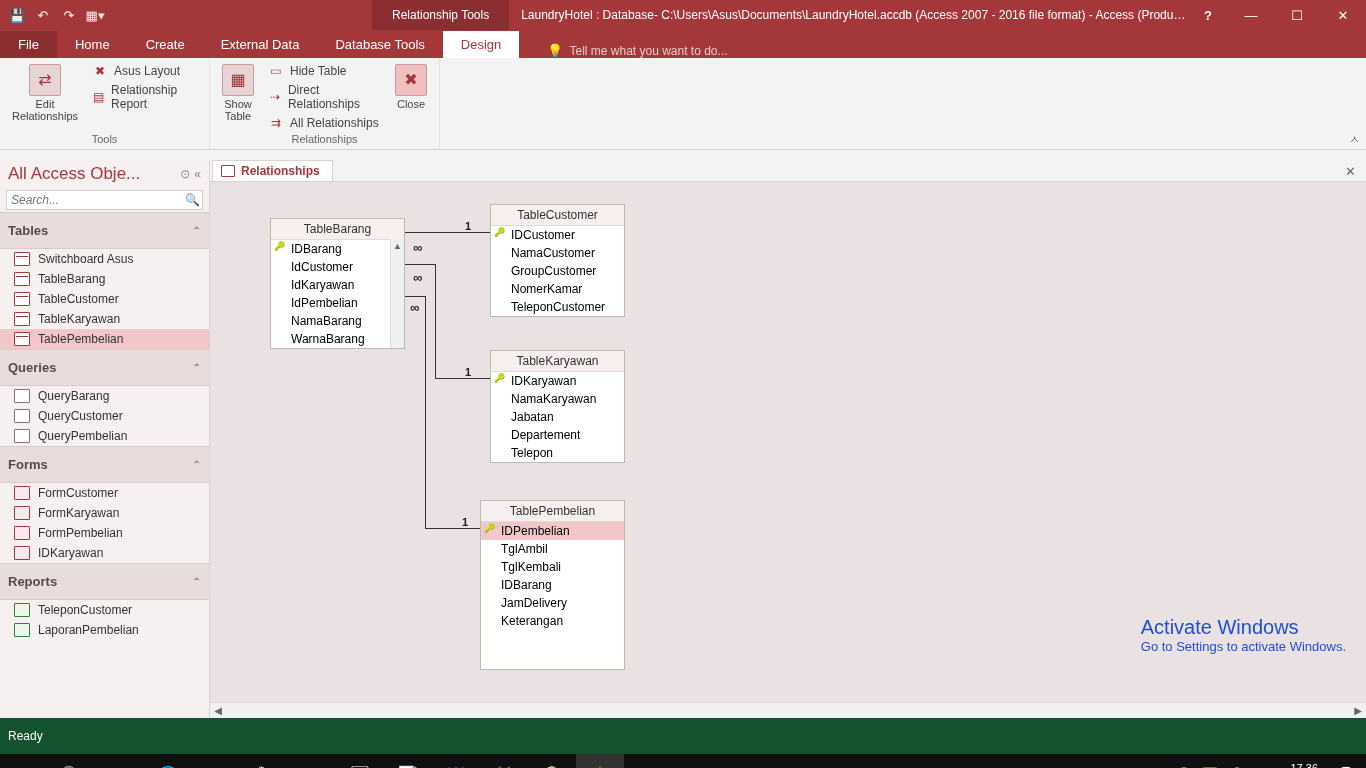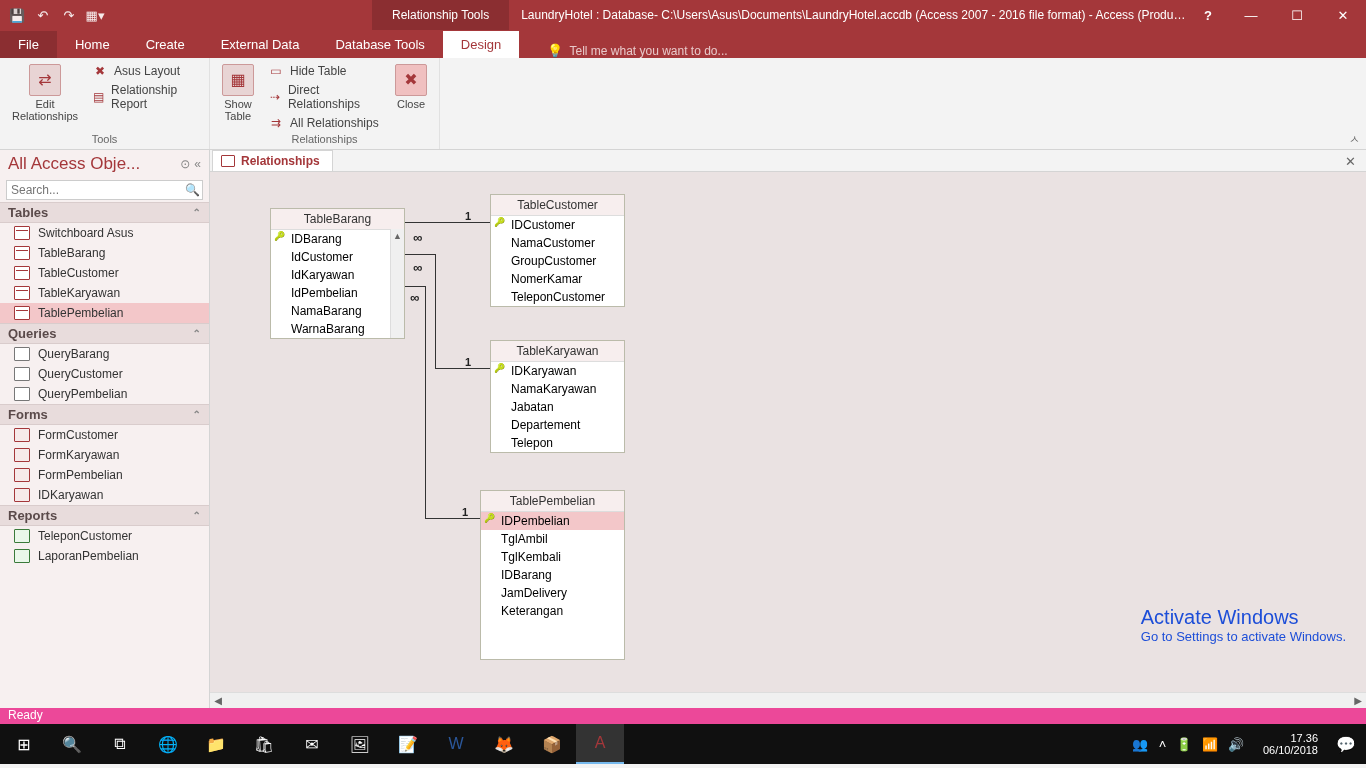--- a/index.html
+++ b/index.html
@@ -29,29 +29,29 @@
 .rgroup .gbody { display: flex; gap: 6px; align-items: flex-start; flex: 1; }
 .rgroup .glabel { text-align: center; font-size: 11px; color: #666; padding-bottom: 2px; }
 .bigbtn { display: flex; flex-direction: column; align-items: center; gap: 2px; font-size: 11px; color: #444; padding: 2px 4px; text-align: center; line-height: 1.1; }
 .bigbtn .bicon { width: 32px; height: 32px; background: #e8d4d4; border: 1px solid #c99; border-radius: 2px; display:flex; align-items:center; justify-content:center; font-size: 16px; color:#a4373a;}
 .smallbtns { display: flex; flex-direction: column; gap: 2px; font-size: 12px; color: #444; }
 .smallbtn { display: flex; align-items: center; gap: 6px; padding: 1px 4px; }
 .smallbtn .sicon { width: 16px; height: 16px; display:flex; align-items:center; justify-content:center; font-size: 12px; color:#a4373a;}
 .ribbon .collapse { position: absolute; right: 6px; bottom: 2px; font-size: 11px; color: #666; }
 
 
-.main { display: flex; height: calc(768px - 30px - 28px - 92px - 20px - 40px); }
+.main { display: flex; height: calc(768px - 30px - 28px - 92px - 20px - 40px); margin-top: 10px; }
 .navpane { width: 210px; background: #f7f0f0; border-right: 1px solid #d4d4d4; display: flex; flex-direction: column; font-size: 13px; }
 .navhead { padding: 4px 8px; display: flex; align-items: center; justify-content: space-between; color: #a4373a; font-size: 17px; }
 .navhead .navtitle { white-space: nowrap; overflow: hidden; text-overflow: ellipsis; }
 .navhead .navctrl { display:flex; gap:4px; font-size: 12px; color:#888;}
 .navsearch { margin: 2px 6px; display: flex; align-items: center; border: 1px solid #ccc; background: #fff; }
-.navsearch input { border: none; flex: 1; font-size: 12px; padding: 2px 4px; color: #888; outline: none; }
+.navsearch input { border: none; flex: 1; font-size: 12px; padding: 2px 4px; font-style: italic; color: #888; outline: none; }
 .navsearch .sicon { width: 18px; text-align: center; color: #888; font-size: 12px; }
-.navgroup-h { background: #e8dcdc; padding: 2px 8px; font-weight: 600; color: #5a4a4a; display: flex; justify-content: space-between; align-items: center; font-size: 13px; border-top:1px solid #d9cccc; border-bottom:1px solid #d9cccc;}
+.navgroup-h { background: #e8dcdc; padding: 10px 8px; font-weight: 600; color: #5a4a4a; display: flex; justify-content: space-between; align-items: center; font-size: 13px; border-top:1px solid #d9cccc; border-bottom:1px solid #d9cccc;}
 .navgroup-h .chev { font-size: 10px; color: #888; }
 .navitem { padding: 3px 8px 3px 14px; display: flex; align-items: center; gap: 8px; color: #333; font-size: 12px; }
 .navitem.sel { background: #f3c7c9; }
 .navitem .nicon { width: 16px; height: 14px; background: #fff; border: 1px solid #a4373a; border-radius: 1px; position: relative; }
 .navitem .nicon.tbl::before { content:""; position:absolute; top:3px; left:1px; right:1px; height:1px; background:#a4373a;}
 .navitem .nicon.qry { border-color:#777; }
 .navitem .nicon.frm { border-color:#a4373a; background:#f7eaea;}
 .navitem .nicon.rpt { border-color:#3a7a3a; background:#eaf7ea;}
 
 
@@ -73,21 +73,21 @@
 
 
 .rl-line { position: absolute; background: #333; }
 .rl-lbl { position: absolute; font-size: 11px; font-weight: bold; color: #222; }
 .rl-inf { position: absolute; font-size: 13px; font-weight: bold; color: #222; }
 
 .hscroll { height: 16px; background: #f0f0f0; border-top: 1px solid #ddd; display:flex; align-items:center;}
 .hscroll .har { width:16px; text-align:center; font-size:10px; color:#666;}
 
 
-.statusbar { height: 16px; background: #ec4899; color: #fff; font-size: 12px; display: flex; padding: 0 8px; }
+.statusbar { height: 36px; background: #14532d; color: #fff; font-size: 12px; display: flex; align-items: center; padding: 0 8px; }
 
 
 .taskbar { height: 40px; background: #101010; display: flex; align-items: center; color: #fff; }
 .taskbar .tbtn { width: 48px; height: 40px; display: flex; align-items: center; justify-content: center; font-size: 16px; }
 .taskbar .tbtn.active { border-bottom: 2px solid #76b9ed; background:#333;}
 .taskbar .spacer { flex: 1; }
 .taskbar .tray { display: flex; align-items: center; gap: 10px; padding: 0 10px; font-size: 13px; }
 .taskbar .clock { text-align: right; font-size: 11px; line-height: 1.1; padding: 0 8px; }
 
 

